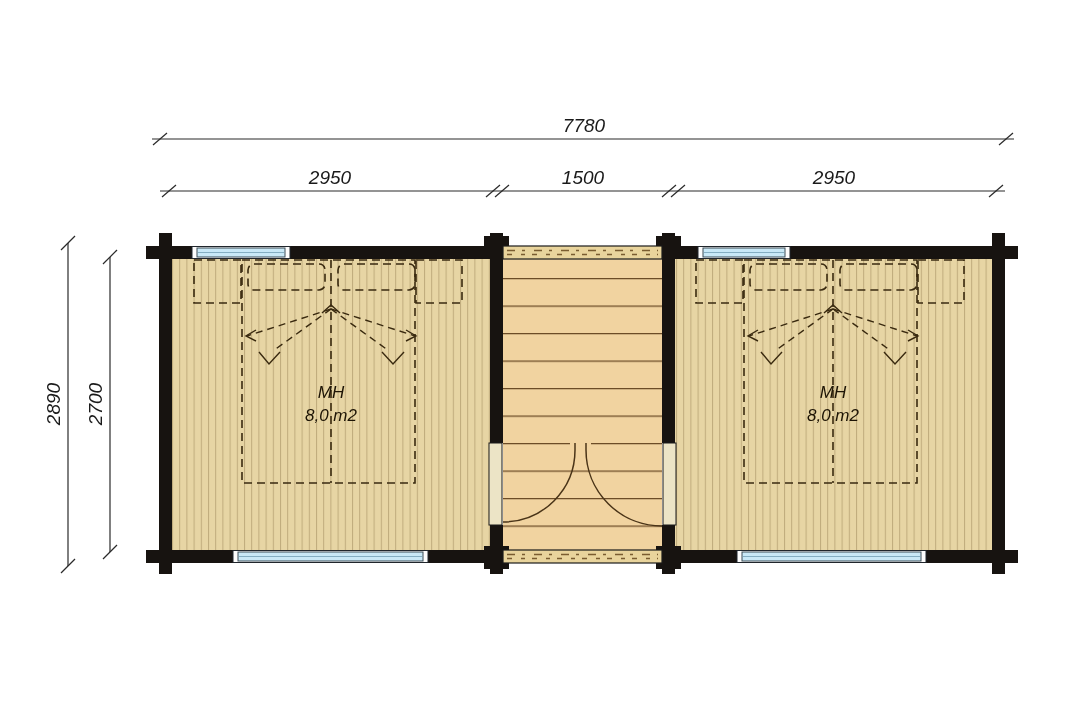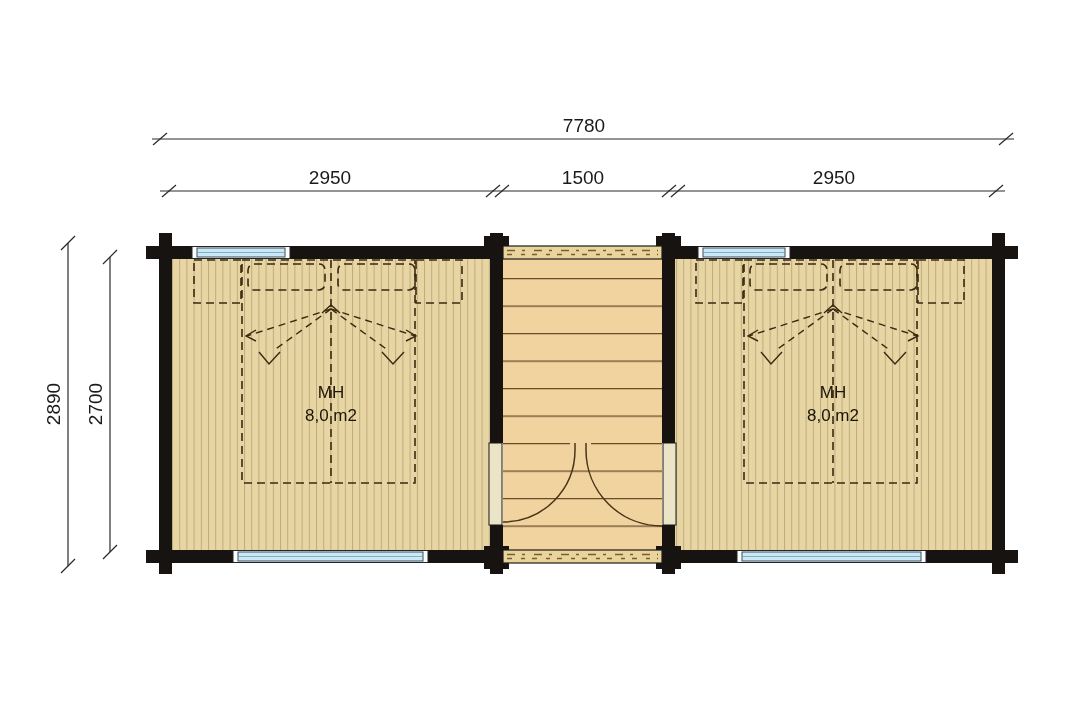--- a/index.html
+++ b/index.html
@@ -2,20 +2,21 @@
 <html><head>
 <meta charset="utf-8">
 <style>
   html,body{margin:0;padding:0;background:#ffffff;}
   .stage{
     position:relative;
     width:1080px;height:720px;
     background:#ffffff;
     font-family:"Liberation Sans", sans-serif;
     overflow:hidden;
+    font-style:italic;
   }
   svg{position:absolute;left:0;top:0;}
   text{font-family:"Liberation Sans", sans-serif; fill:#1c1c1c;}
   .dimtxt{font-size:19px; fill:#1a1a1a;}
   .roomtxt{font-size:17px; fill:#1d1405;}
 </style>
 </head>
 <body>
 
 <div class="stage">

